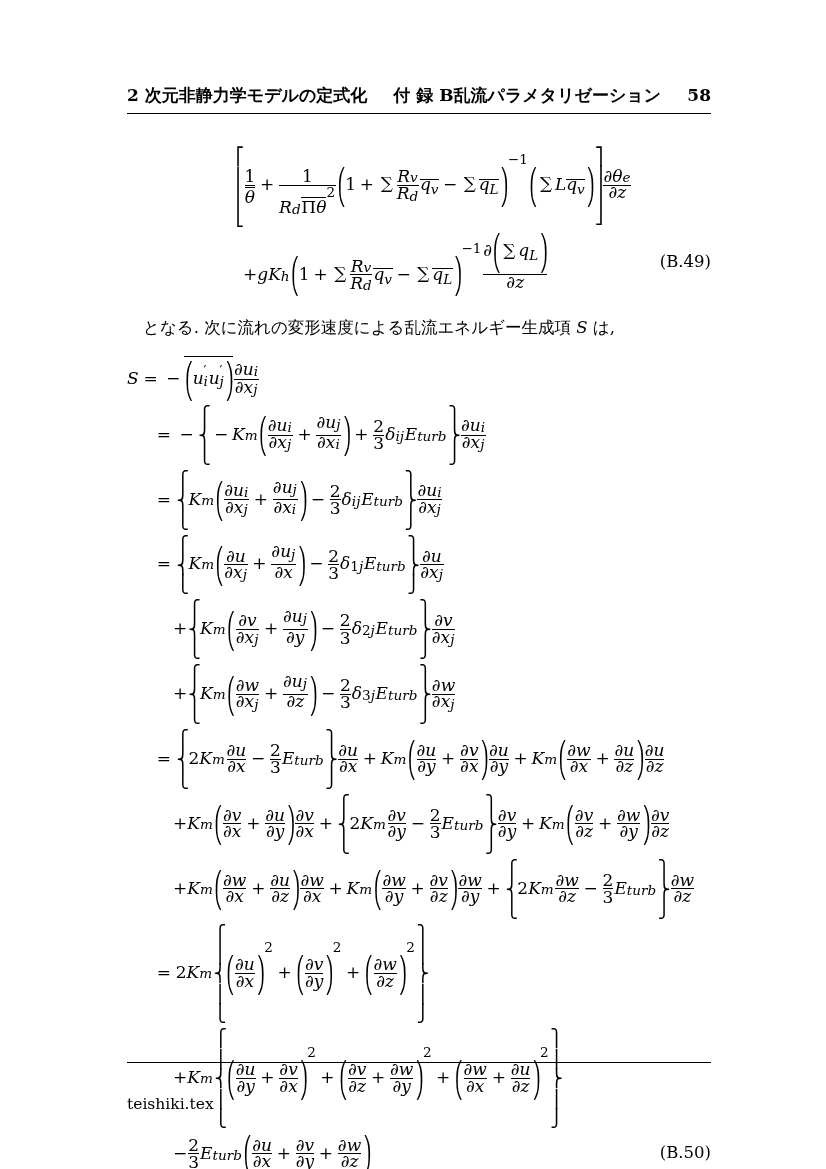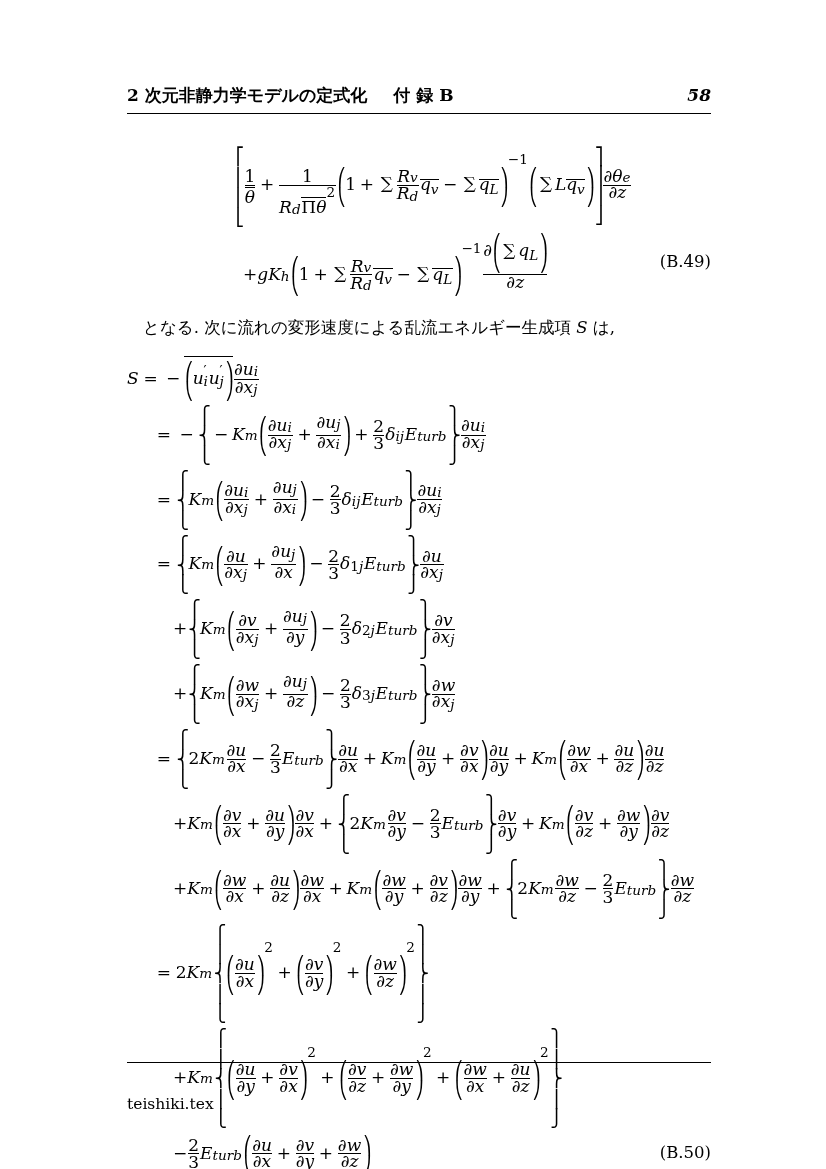--- a/index.html
+++ b/index.html
@@ -21,21 +21,21 @@
   
   .hdr {
     display: flex;
     align-items: baseline;
     font-weight: bold;
     font-size: 17px;
     white-space: nowrap;
   }
   .hdr .gap1 { margin-right: 26px; }
   .hdr .gap2 { }
-  .hdr .pageno { margin-left: auto; font-style: italic; }
+  .hdr .pageno { margin-left: auto; }
   .hdr-rule {
     border: 0;
     border-top: 1.5px solid #000;
     margin: 6px 0 0 0;
   }
   
   .para {
     font-size: 16.5px;
     line-height: 1.35;
     margin: 16px;
@@ -84,20 +84,21 @@
 </style>
 </head>
 <body>
 
 <div class="page">
   <div class="content">
 
     <div class="hdr">
       <span class="gap1">2 次元非静力学モデルの定式化</span>
       <span class="gap2">付 録 B</span>
+      <span>乱流パラメタリゼーション</span>
       <span class="pageno">58</span>
     </div>
     <hr class="hdr-rule">
 
     <div class="blk-b49">
       <div class="eline ind-b49a">
         <math>
             <mrow>
               <mo>[</mo>
               <mfrac>

